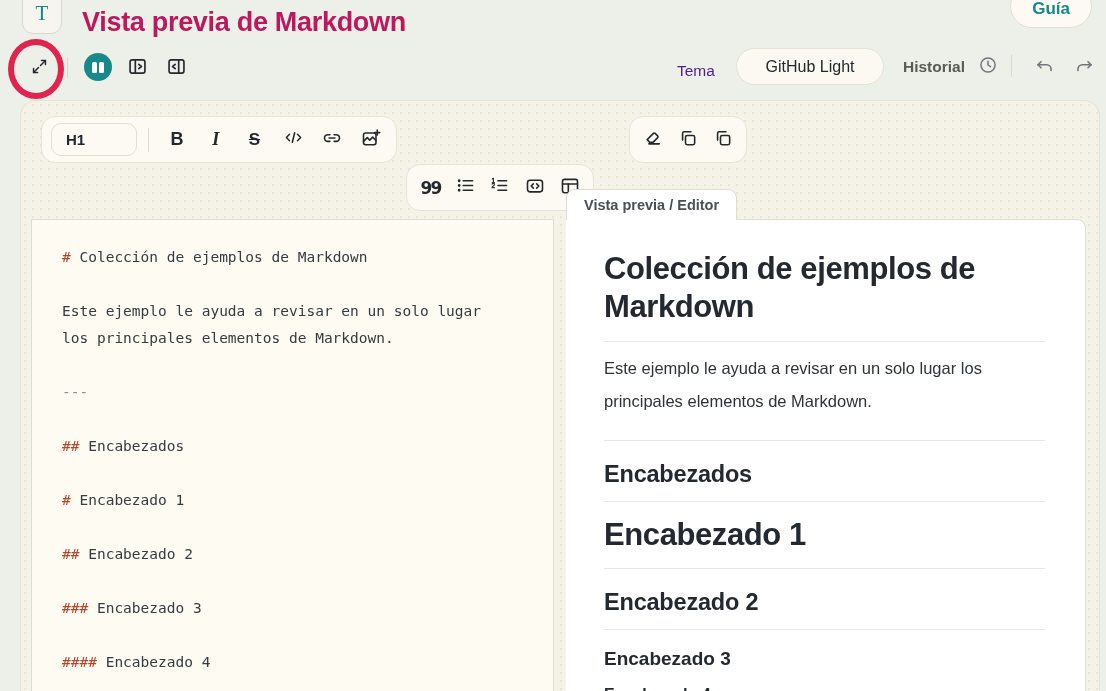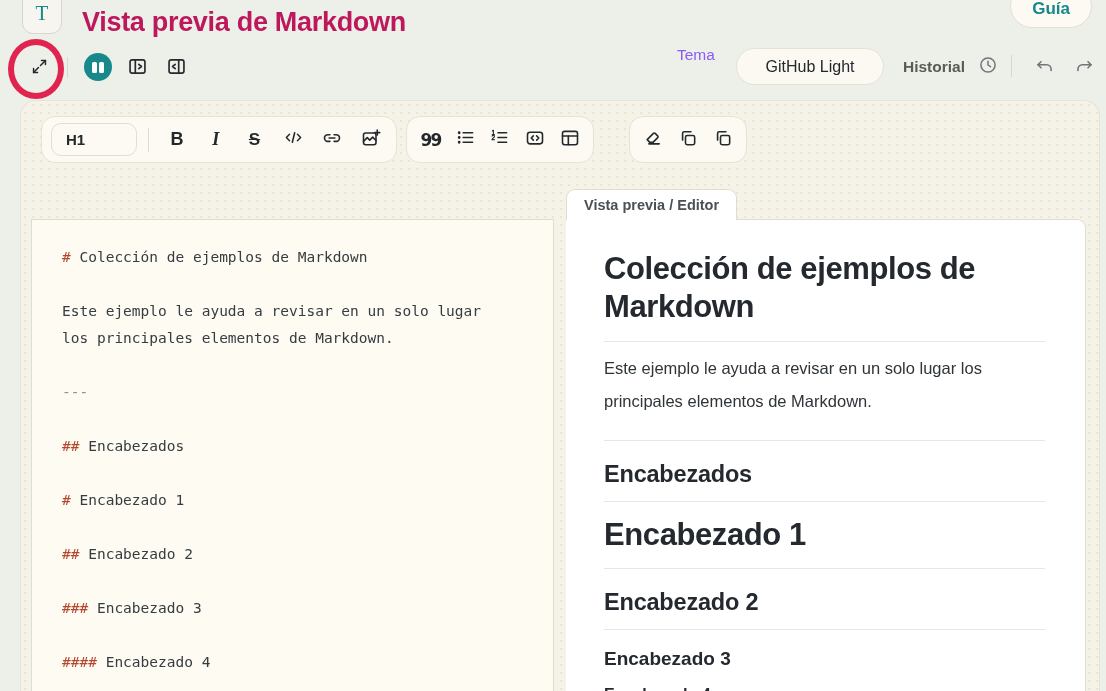--- a/index.html
+++ b/index.html
@@ -36,21 +36,21 @@
   .expand-btn{ left:27px; top:56px; width:24px; height:24px; }
   .vdiv{ position:absolute; width:1px; background:#d8d8d0; }
   .vdiv1{ left:67px; top:57px; height:21px; }
   .teal-btn{
     left:84px; top:53px; width:28px; height:28px; border-radius:50%;
     background:#17898b; display:flex; align-items:center; justify-content:center; gap:2.5px;
   }
   .teal-btn .bar{ width:4.5px; height:11px; background:#ffffff; border-radius:1.5px; }
   .pane-right-btn{ left:126px; top:57px; width:22px; height:22px; }
   .pane-left-btn{ left:165px; top:57px; width:22px; height:22px; }
-  .theme-label{ position:absolute; left:677px; top:46px; font-size:15.5px; color:#8b5cf6; }
+  .theme-label{ position:absolute; left:677px; top:62px; font-size:15.5px; color:#4c1d95; }
   .theme-pill{
     position:absolute; left:736px; top:48px; width:148px; height:37px;
     border:1.5px solid #e5e2d4; border-radius:19px; background:#fbf9f2;
     display:flex; align-items:center; justify-content:center;
     font-size:16px; font-weight:400; color:#23282e; cursor:pointer;
   }
   .history-label{ position:absolute; left:903px; top:58px; font-size:15.5px; font-weight:600; color:#575d54; cursor:pointer; }
   .clock-btn{ left:976px; top:55px; width:24px; height:24px; }
   .vdiv2{ left:1011px; top:55px; height:22px; }
   .undo-btn{ left:1032px; top:56px; width:24px; height:24px; }
@@ -64,21 +64,21 @@
     border-radius:16px 16px 0 0;
     background-image:radial-gradient(#e9e5d5 1px, transparent 1px);
     background-size:8px 8px;
   }
   .tgroup{
     position:absolute; top:15px; height:47px; background:#fcfaf2;
     border:1px solid #e7e3d4; border-radius:14px;
     display:flex; align-items:center; padding:4px 6px;
   }
   .tg1{ left:20px; width:356px; }
-  .tg2{ left:385px; width:188px; justify-content:space-around; }
+  .tg2{ left:385px; width:188px; justify-content:space-around;margin-top:48px; }
   .tg3{ left:608px; width:118px; justify-content:space-around; }
   .heading-select{
     width:88px; height:33px; margin-left:3px; border:1px solid #e2ded0; border-radius:10px;
     display:flex; align-items:center; padding-left:14px;
     font-size:15px; font-weight:800; color:#23282d; cursor:pointer; background:transparent;
   }
   .tg-div{ width:1px; height:24px; background:#e0dccd; margin:0 9px 0 11px; }
   .tbtn{
     width:40px; height:40px; display:flex; align-items:center; justify-content:center;
     cursor:pointer; color:#23282d;

